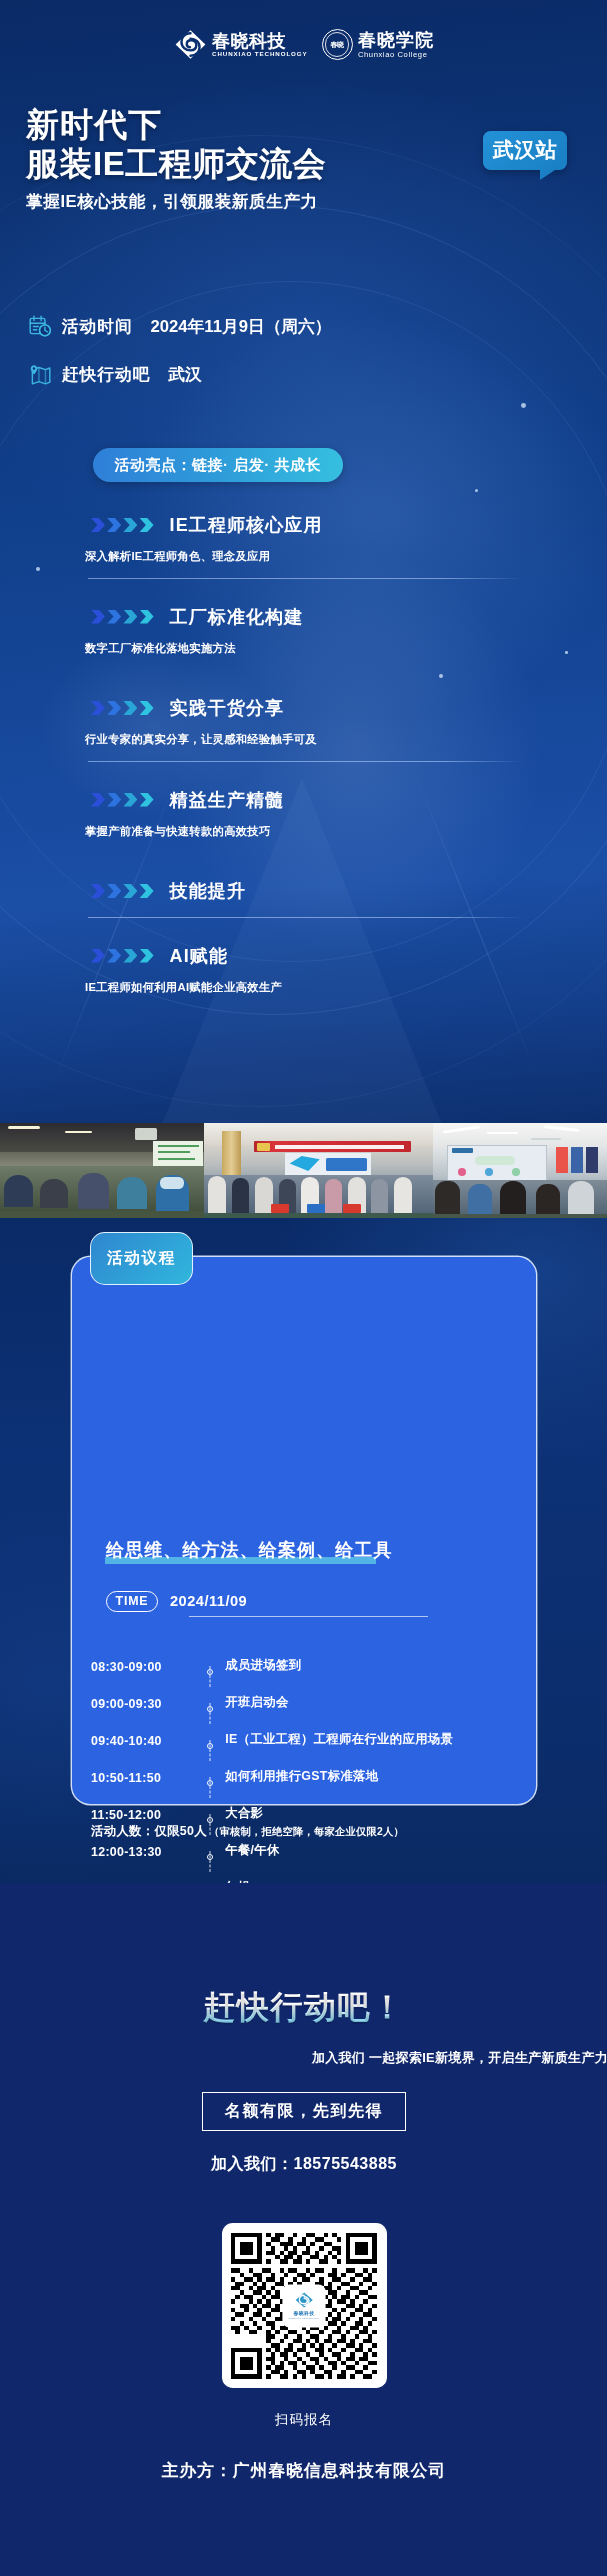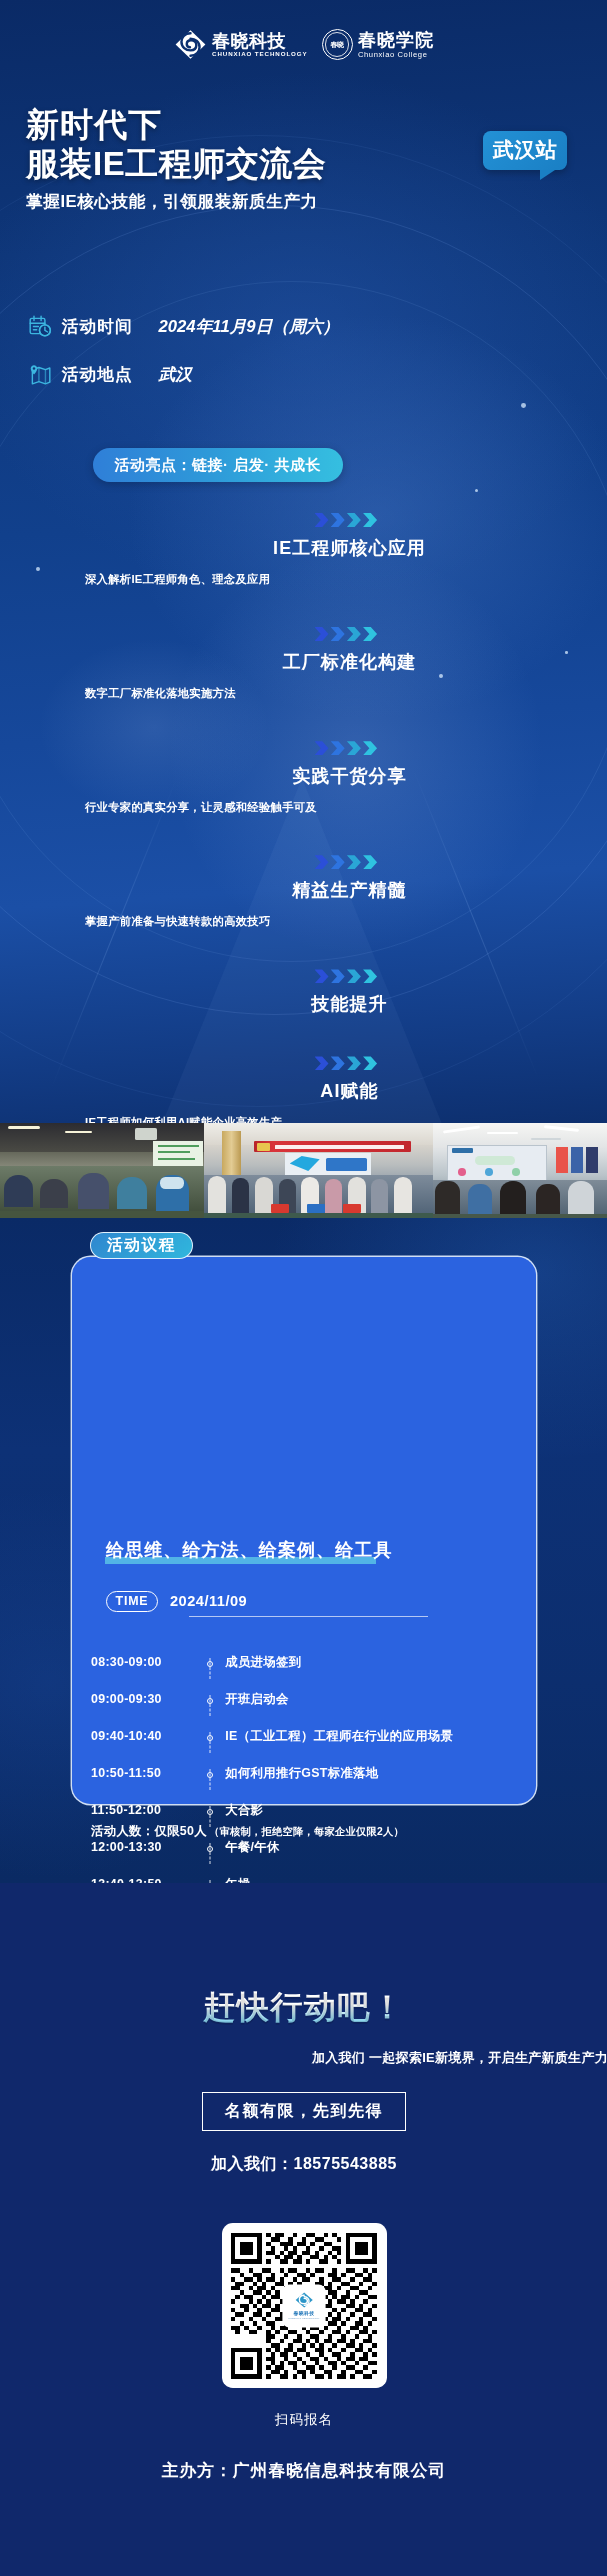--- a/index.html
+++ b/index.html
@@ -64,32 +64,32 @@
      box-shadow:0 2.2px 7.6px rgba(0,0,0,.25); }
   .city-badge:after { content:""; position:absolute; right:12px; bottom:-9.2px;
      width:0; height:0; border-left:0 solid transparent; border-right:15px solid transparent;
      border-top:10.8px solid #1a7fc4; }
 
   
   .meta { position:absolute; left:28px; top:314px; z-index:6; }
   .meta-row { display:flex; align-items:center; gap:9.7px; margin-bottom:24px; }
   .meta-ico { width:24px; height:24px; flex:0 0 auto; }
   .meta-label { font-size:16.7px; font-weight:700; letter-spacing:1.1px; }
-  .meta-val { font-size:16.7px; font-weight:700; letter-spacing:0px; margin-left:16px;font-style:italic; }
+  .meta-val { font-size:16.7px; font-weight:700; letter-spacing:0px; margin-left:8px; }
 
   
   .pill { position:absolute; left:93px; top:448px; z-index:6;
     background:linear-gradient(90deg,#2f7fd8 0%, #2e9ad9 48%, #35bfe0 100%);
     border-radius:21.6px; padding:7.6px 21.6px; font-size:15px; font-weight:800; letter-spacing:0.5px;
     box-shadow:0 2.2px 8.6px rgba(0,0,0,.22); }
 
   
   .hl { position:absolute; left:0; top:513px; width:608px; z-index:6; }
   .hl-item { padding:0 0 0 0; }
-  .hl-head { display:flex; align-items:center; gap:8.6px; padding-left:91px;flex-direction:column; }
+  .hl-head { display:flex; align-items:center; gap:8.6px; padding-left:91px; }
   .chev { display:flex; gap:2.2px; align-items:center; width:70px; flex:0 0 auto; }
   .chev i { display:block; width:14px; height:14px; }
   .chev i:nth-child(1){ background:#2b4fd8; clip-path:polygon(0 0,55% 0,100% 50%,55% 100%,0 100%,45% 50%); }
   .chev i:nth-child(2){ background:#2e74e0; clip-path:polygon(0 0,55% 0,100% 50%,55% 100%,0 100%,45% 50%); }
   .chev i:nth-child(3){ background:#2aa6d6; clip-path:polygon(0 0,55% 0,100% 50%,55% 100%,0 100%,45% 50%); }
   .chev i:nth-child(4){ background:#2fc3e0; clip-path:polygon(0 0,55% 0,100% 50%,55% 100%,0 100%,45% 50%); }
   .hl-title { font-size:18px; font-weight:800; letter-spacing:1.1px; }
   .hl-desc { font-size:11.3px; font-weight:700; letter-spacing:0.3px; padding-left:85px; margin-top:12px; }
   .hl-rule { height:0.5px; background:linear-gradient(90deg, rgba(190,215,255,.55), rgba(190,215,255,.55) 82%, rgba(190,215,255,0));
      margin:14px 0 0 88px; width:435px; }
@@ -109,32 +109,32 @@
     background:
       radial-gradient(ellipse 378px 270px at 88% 8%, rgba(45,110,205,.30) 0%, rgba(0,0,0,0) 70%),
       radial-gradient(ellipse 324px 270px at 8% 70%, rgba(30,80,170,.28) 0%, rgba(0,0,0,0) 72%),
       linear-gradient(180deg,#0a2a66 0%, #0d3176 35%, #0c2e6e 70%, #0a2a63 100%);
     overflow:hidden; }
   .ag-card { position:absolute; left:72px; top:39px; width:464px; height:547px;
     background:#2b63e0; border-radius:18.4px;
     box-shadow:0 0 0 1.4px rgba(225,238,255,.92); }
   .ag-tab { position:absolute; left:90px; top:14px; z-index:3;
     background:linear-gradient(135deg,#2f86cf 0%, #30b7dd 100%);
-    border:1.4px solid rgba(235,245,255,.95); border-radius:15px; padding:2px 16px;
+    border:1.4px solid rgba(235,245,255,.95); border-radius:15px; padding:15px 16px;
     font-size:15.7px; font-weight:800; letter-spacing:1.6px; }
   .ag-title { position:absolute; left:106px; top:320px; font-size:18px; font-weight:800; letter-spacing:1.1px; z-index:4; }
   .ag-title-underline { position:absolute; left:105px; top:339px; width:271px; height:6.5px;
     background:rgba(96,207,232,.75); z-index:3; }
   .ag-time-row { position:absolute; left:106px; top:373px; display:flex; align-items:center; gap:12px; z-index:4; }
   .time-chip { border:1.1px solid #fff; border-radius:12px; padding:2.2px 8.6px 2.7px; font-size:12.4px; font-weight:700; letter-spacing:0.8px; }
   .time-val { font-size:14.6px; font-weight:700; letter-spacing:0.5px; }
   .time-rule { position:absolute; left:189px; top:398px; width:239px; height:0.5px; background:rgba(255,255,255,.65); z-index:4; }
 
   .sched { position:absolute; left:91px; top:432px; width:427px; z-index:4; }
-  .srow { display:flex; align-items:center; position:relative; min-height:25px; }
+  .srow { display:flex; align-items:flex-end; position:relative; min-height:25px; }
   .stime { width:106px; flex:0 0 auto; font-size:12.4px; font-weight:700; letter-spacing:0.3px; line-height:1.25; }
   .sdotcol { width:25px; flex:0 0 auto; display:flex; justify-content:center; position:relative; }
   .sdot { width:6px; height:6px; border-radius:50%; border:1px solid #fff; background:transparent; margin-top:2.7px; z-index:2; }
   .sdash { position:absolute; left:50%; top:0; bottom:-12px; width:0; border-left:0.9px dashed rgba(255,255,255,.85); transform:translateX(-50%); z-index:1; }
   .stext { font-size:12.4px; font-weight:700; letter-spacing:0.3px; line-height:1.5; padding-left:3.2px; }
   .srow + .srow { margin-top:12px; }
 
   .ag-note { position:absolute; left:91px; top:605px; z-index:4; display:flex; align-items:baseline; }
   .ag-note b { font-size:12.4px; font-weight:700; letter-spacing:0.3px; }
   .ag-note span { font-size:10.3px; font-weight:700; letter-spacing:0.2px; margin-left:2.2px; }
@@ -229,21 +229,21 @@
     </div>
     <div class="meta-row">
       <span class="meta-ico">
         <svg viewBox="0 0 44 44" width="24" height="24" fill="none" stroke="#3cb6e0" stroke-width="2.6">
           <path d="M8 14l12-4 12 4 8-3v26l-8 3-12-4-12 4V14z" stroke-linejoin="round"></path>
           <path d="M20 10v26M32 14v26" opacity=".6"></path>
           <path d="M11 6c3.3 0 6 2.7 6 6 0 4.5-6 11-6 11S5 16.5 5 12c0-3.3 2.7-6 6-6z" fill="#3cb6e0" stroke="none"></path>
           <circle cx="11" cy="12" r="2.2" fill="#0e3578" stroke="none"></circle>
         </svg>
       </span>
-      <span class="meta-label">活动地点</span>
+      <span class="meta-label">赶快行动吧</span>
       <span class="meta-val">武汉</span>
     </div>
   </div>
 
   <div class="pill">活动亮点：链接· 启发· 共成长</div>
 
   <div class="hl">
 
     <div class="hl-item">
       <div class="hl-head">

